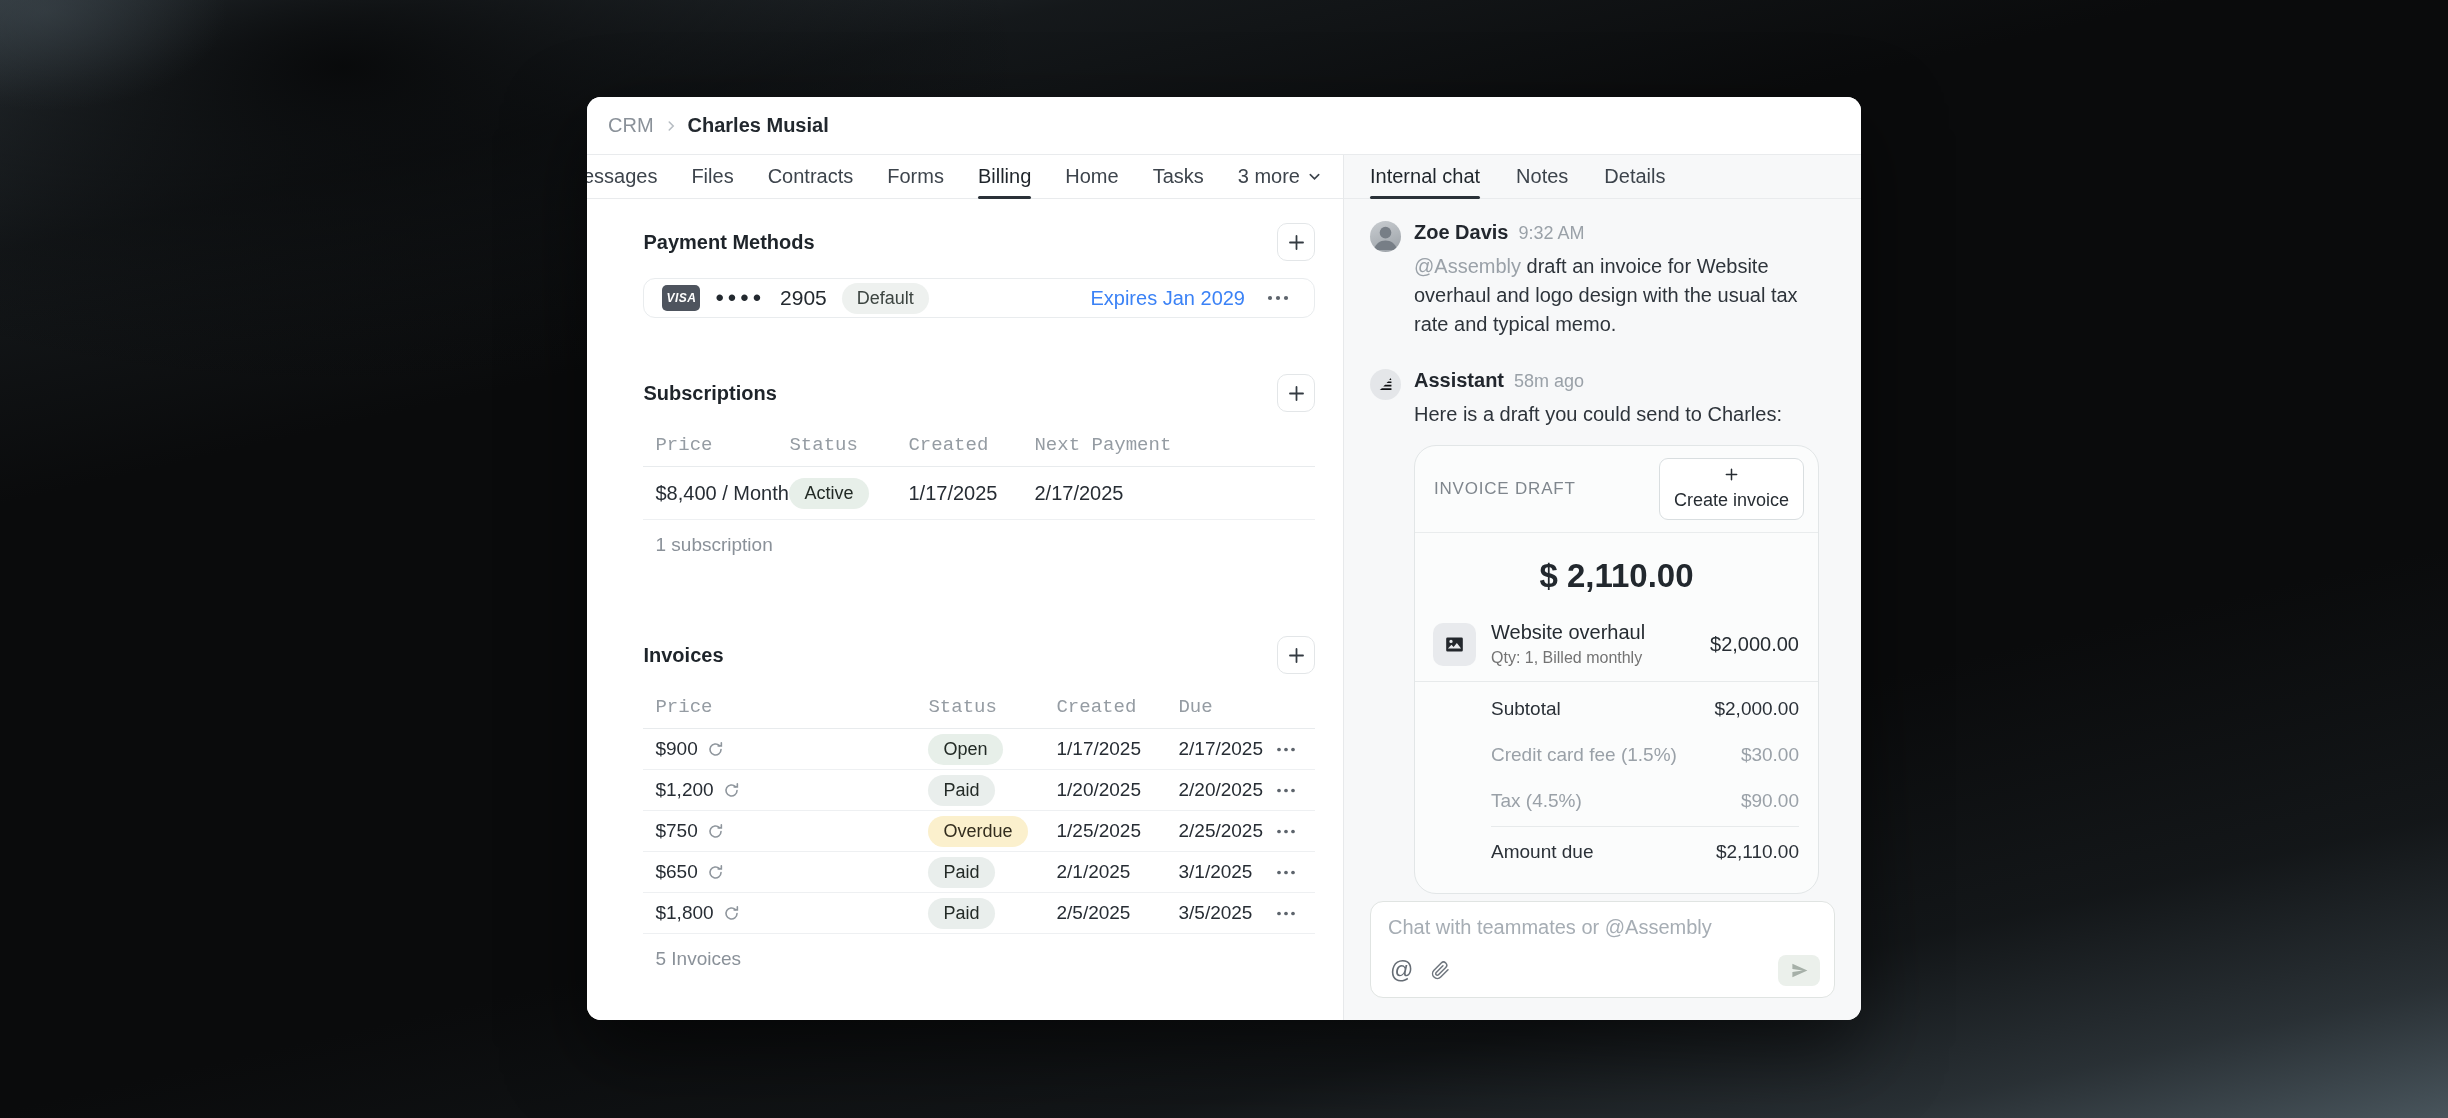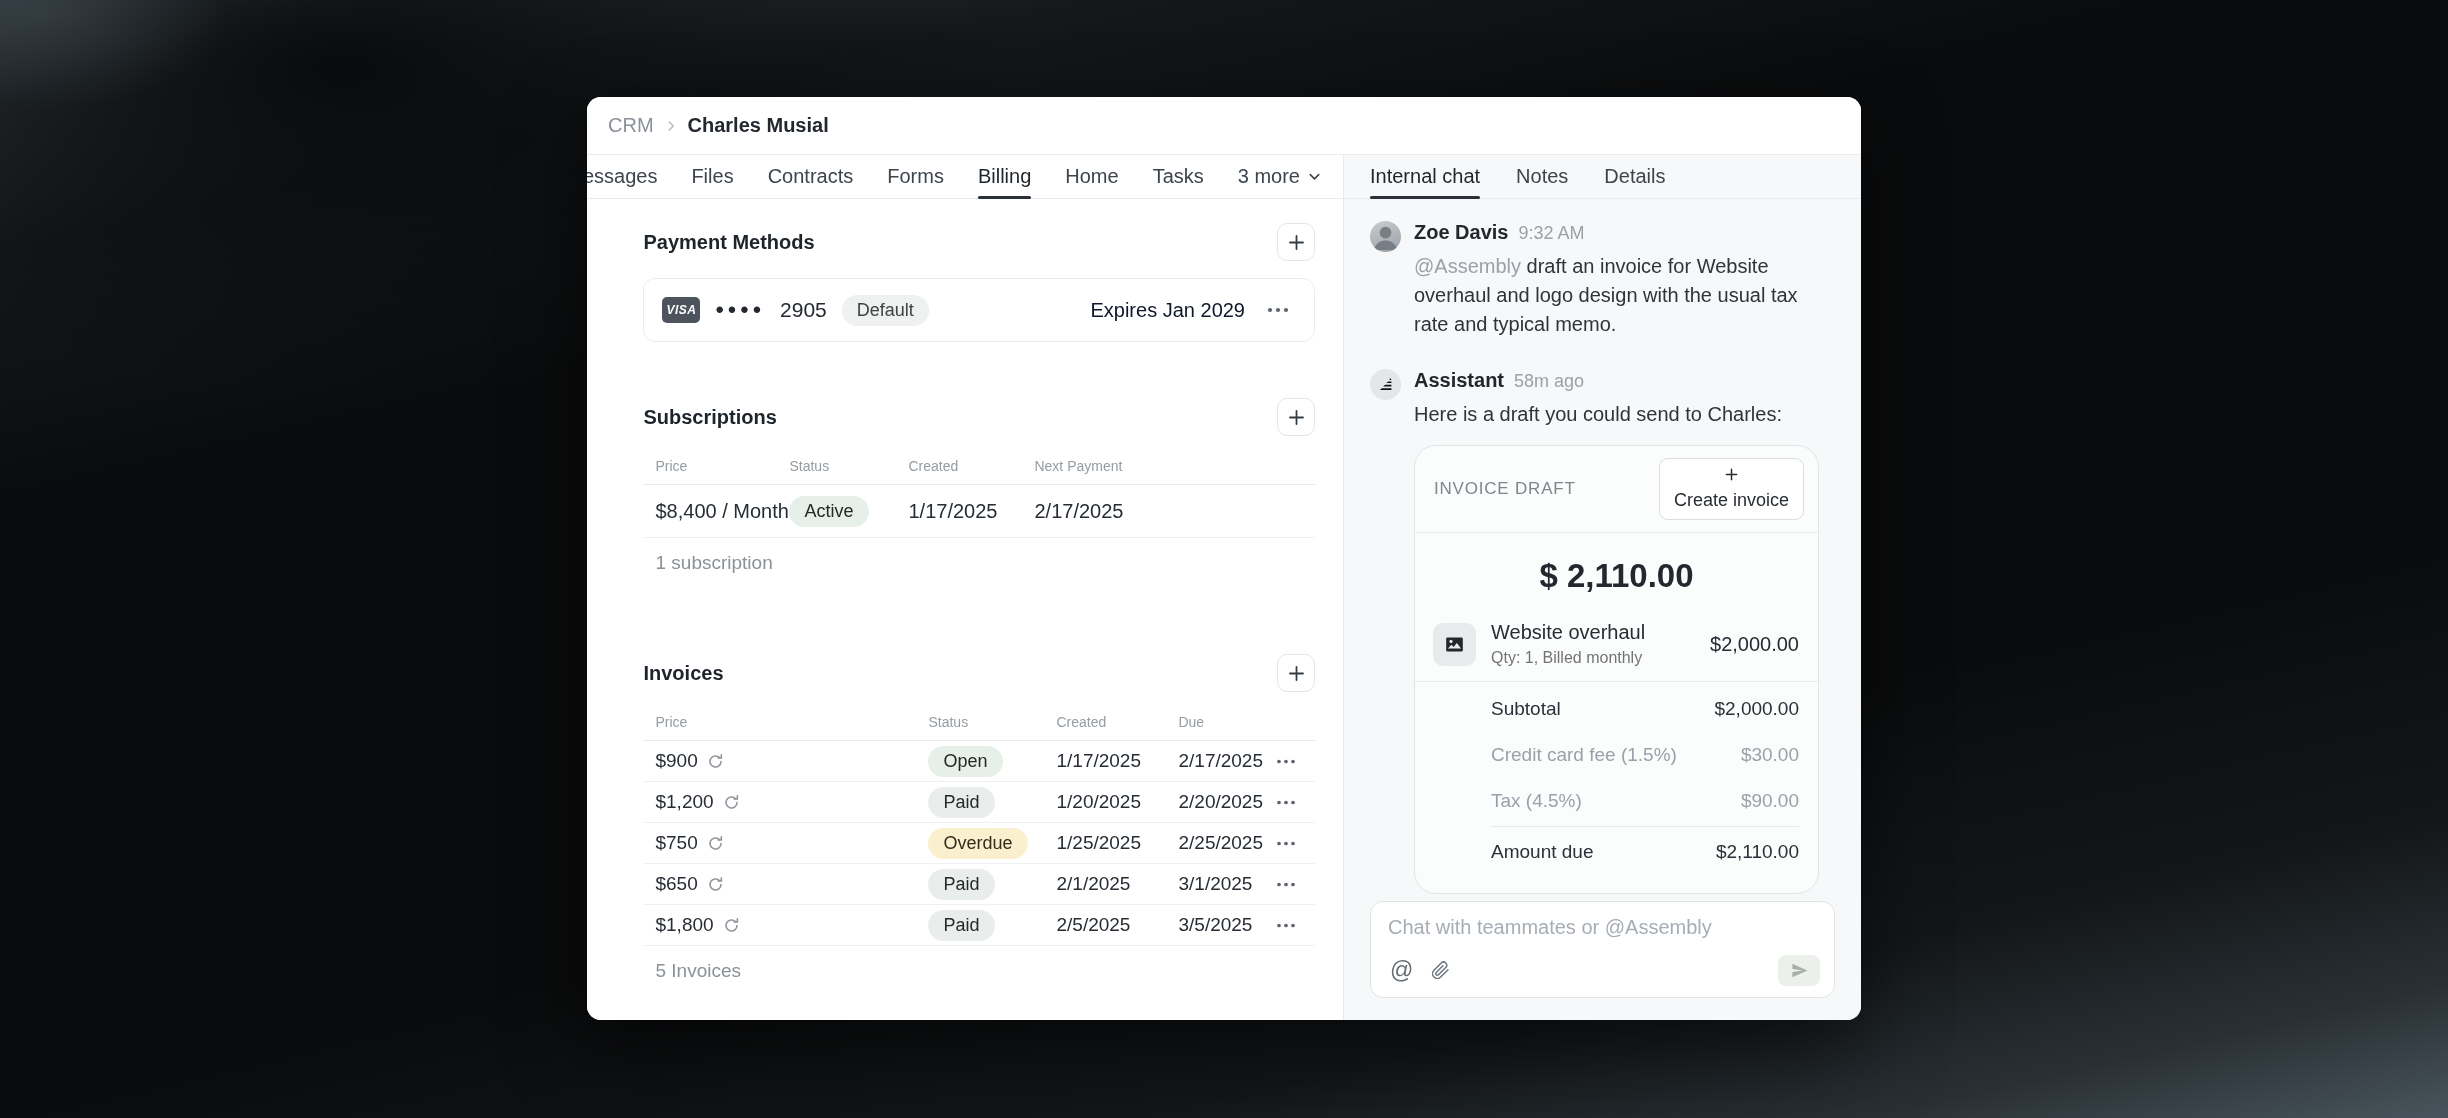--- a/index.html
+++ b/index.html
@@ -54,46 +54,46 @@
   
   .left-scroll { flex:1; padding:24px 28px 0 21px; overflow:hidden; }
   .section-head { display:flex; align-items:center; justify-content:space-between; }
   .section-title { font-size:20px; font-weight:700; color:#1e242a; }
   .plus-btn {
     width:38px; height:38px; border:1px solid #e3e6e8; border-radius:10px; background:#fff;
     display:flex; align-items:center; justify-content:center; cursor:pointer; color:#343b42;
   }
 
   .pm-row {
-    margin-top:17px; height:64px; border:1px solid #e9ecee; border-radius:12px;
+    margin-top:17px; height:40px; border:1px solid #e9ecee; border-radius:12px;
     display:flex; align-items:center; gap:15px; padding:0 18px;
   }
   .visa-chip {
     width:38px; height:26px; background:#4e545e; border-radius:5px; color:#fff;
     display:flex; align-items:center; justify-content:center;
     font-style:italic; font-weight:800; font-size:12px; letter-spacing:.5px;
   }
   .masked { font-size:24px; letter-spacing:4px; color:#23292f; line-height:1; }
   .last4 { font-size:21px; color:#23292f; }
   .pill {
     font-size:18px; padding:5px 15px; border-radius:999px; white-space:nowrap;
   }
   .pill--default { background:#eef1ef; color:#3c4440; }
   .pill--green { background:#e7efe9; color:#222a25; }
   .pill--gray { background:#e9eeec; color:#232a26; }
   .pill--yellow { background:#fbf0cd; color:#332d1e; }
   .pm-spacer { flex:1; }
-  .expires { font-size:20px; color:#0f172a; }
+  .expires { font-size:20px; color:#3b82f6; }
 
   .dots-btn { border:none; background:transparent; color:#5d646c; cursor:pointer; display:flex; align-items:center; padding:6px; }
 
   .section { margin-top:56px; }
   .section--invoices { margin-top:66px; }
 
-  .tbl-head { display:grid; align-items:center; color:#959ca3; font-size:14px; padding:10px 12px; border-bottom:1px solid #e8ebed; }
+  .tbl-head { display:grid; align-items:center; color:#959ca3; font-size:19px; padding:10px 12px; border-bottom:1px solid #e8ebed;font-family:Liberation Mono, monospace; }
   .tbl-row { display:grid; align-items:center; font-size:20px; color:#272d34; padding:0 12px; border-bottom:1px solid #eef0f2; }
   .grid-sub { grid-template-columns:134px 119px 126px 1fr; }
   .grid-inv { grid-template-columns:273px 128px 122px 1fr 40px; }
   .tbl-row.sub-row { height:53px; }
   .tbl-row.inv-row { height:41px; font-size:19px; }
   .cell-badge { justify-self:start; }
   .tbl-foot { font-size:19px; color:#8a9199; padding:14px 12px; }
   .price-cell { display:flex; align-items:center; gap:9px; }
   .refresh { color:#8f969d; display:flex; }
   .row-menu { justify-self:end; }

